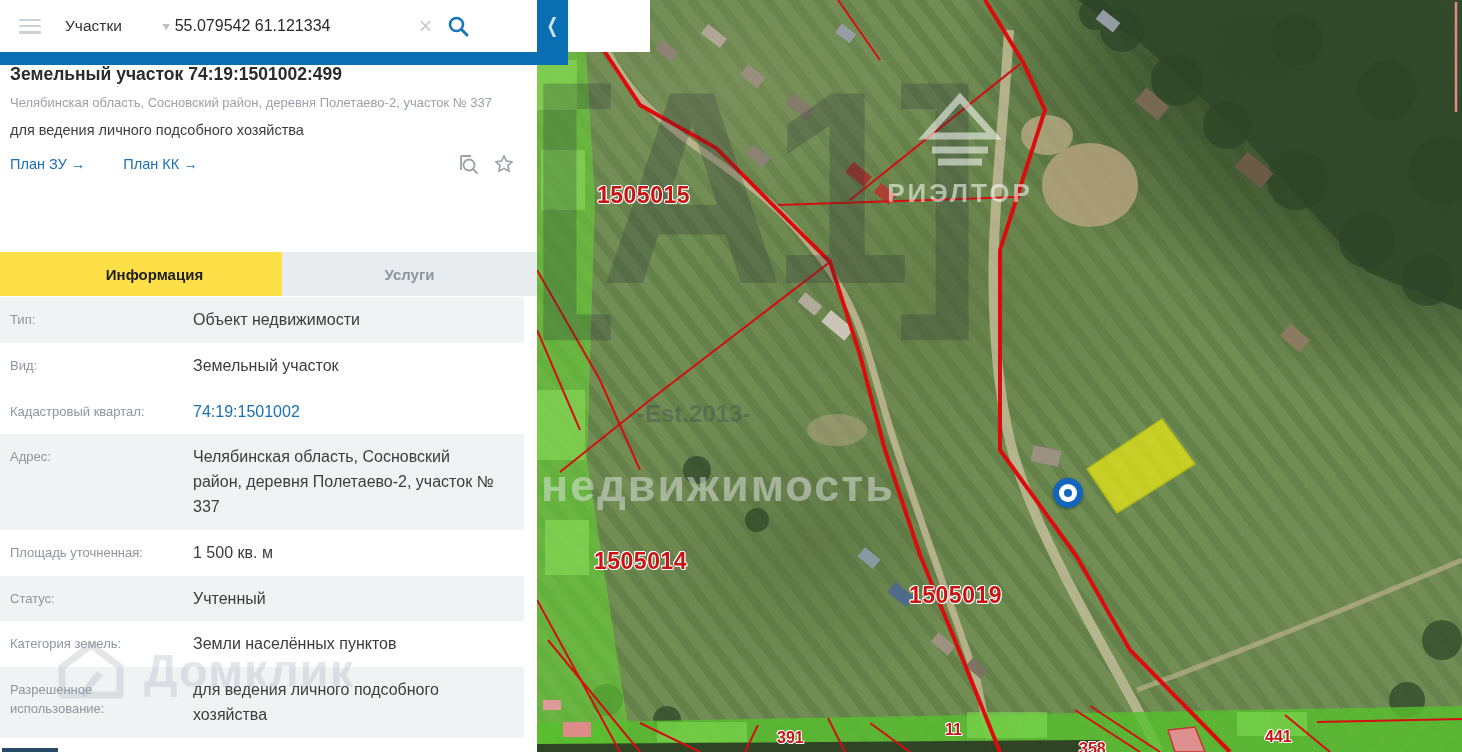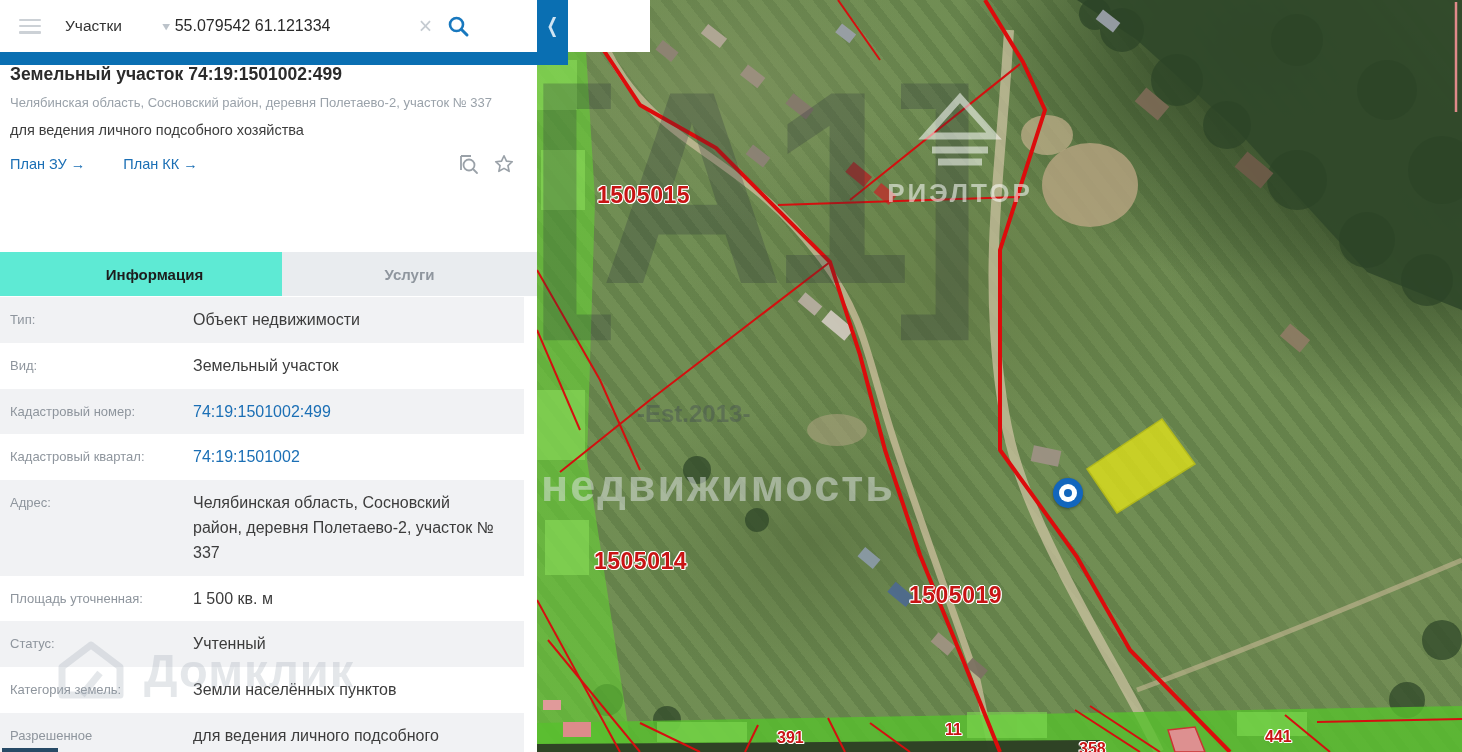--- a/index.html
+++ b/index.html
@@ -62,21 +62,21 @@
   .subtitle{padding:10px 10px 0 10px;font-size:13px;color:#9aa2aa;}
   .descr{padding:12px 10px 0 10px;font-size:14.5px;color:#3d3d3d;}
   .plan-row{padding:15px 10px 0 10px;display:flex;align-items:center;}
   .plan-link{color:#1b6fb5;font-size:14.5px;text-decoration:none;margin-right:38px;cursor:pointer;}
   .plan-icons{margin-left:auto;display:flex;align-items:center;gap:14px;padding-right:12px;}
   .gico{color:#9aa1a8;cursor:pointer;display:flex;}
 
   .tabs{position:absolute;left:0;top:252px;width:537px;height:44px;display:flex;}
   .tab{width:50%;display:flex;align-items:center;justify-content:center;
        font-size:15px;font-weight:bold;cursor:pointer;}
-  .tab.active{background:#5eead4;color:#1d1d1d;padding-left:27px;}
+  .tab.active{background:#fde047;color:#1d1d1d;padding-left:27px;}
   .tab.idle{background:#e9ecef;color:#8f969e;}
 
   .rows{position:absolute;left:0;top:297px;width:537px;}
   .row{width:524px;display:flex;padding:0;}
   .row.gray{background:#f1f2f4;}
   .row .lbl{width:183px;padding:14px 8px 12px 10px;font-size:13px;color:#8e959d;box-sizing:border-box;line-height:1.45;}
   .row .val{flex:1;padding:11px 14px 10px 10px;font-size:16px;color:#3c3c3c;line-height:1.55;}
   .row .val.link{color:#1b6fb5;cursor:pointer;}
 
   .wm-domclick{position:absolute;left:52px;top:633px;display:flex;align-items:center;gap:14px;
@@ -271,24 +271,20 @@
 
   <div class="rows">
     <div class="row gray">
       <div class="lbl">Тип:</div>
       <div class="val">Объект недвижимости</div>
     </div>
     <div class="row">
       <div class="lbl">Вид:</div>
       <div class="val">Земельный участок</div>
     </div>
-    <div class="row gray">
-      <div class="lbl">Кадастровый номер:</div>
-      <div class="val link">74:19:1501002:499</div>
-    </div>
     <div class="row">
       <div class="lbl">Кадастровый квартал:</div>
       <div class="val link">74:19:1501002</div>
     </div>
     <div class="row gray">
       <div class="lbl">Адрес:</div>
       <div class="val" style="padding-right:30px;">Челябинская область, Сосновский район, деревня Полетаево-2, участок № 337</div>
     </div>
     <div class="row">
       <div class="lbl">Площадь уточненная:</div>

